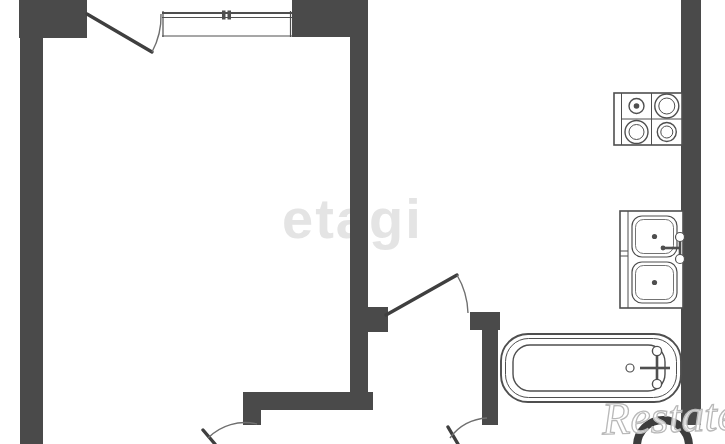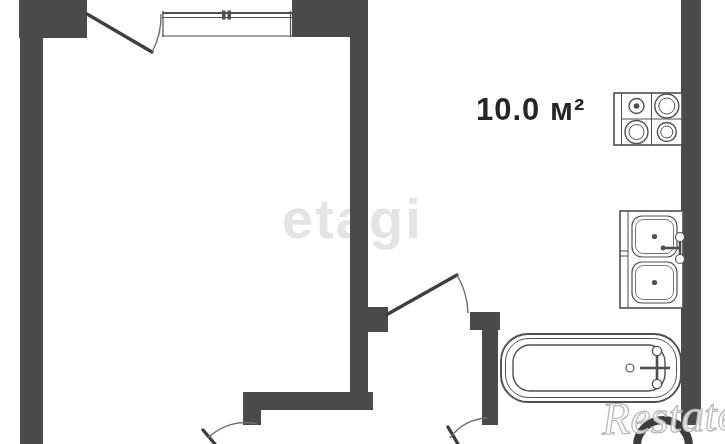--- a/index.html
+++ b/index.html
@@ -133,17 +133,16 @@
       <line class="fx sw26" x1="640" y1="368" x2="670" y2="368"></line>
       <circle class="fx sw13 f-white" cx="657" cy="351" r="4.6"></circle>
       <circle class="fx sw13 f-white" cx="657" cy="384" r="4.6"></circle>
     </g>
 
     <g>
       <circle class="toilet-ring" cx="663" cy="446" r="26"></circle>
     </g>
   </svg>
 
-  <div class="area-label">10.0 м²</div>
 
   <div class="wm-restate">Restate</div>
 
 </div>
 
 </body></html>

